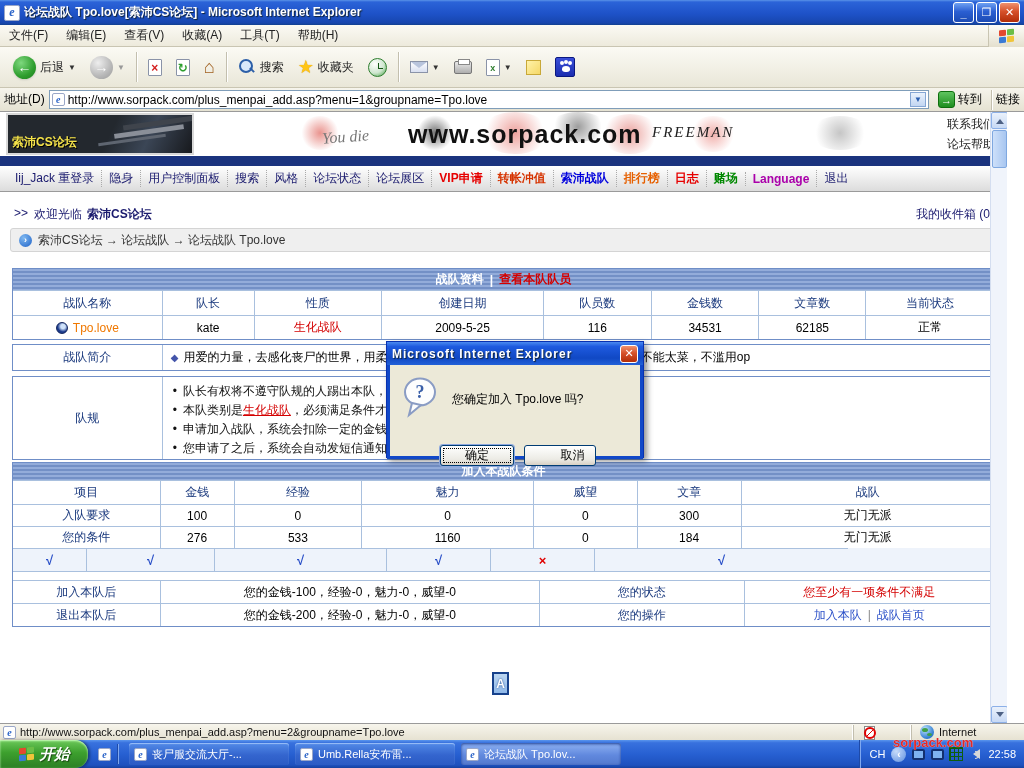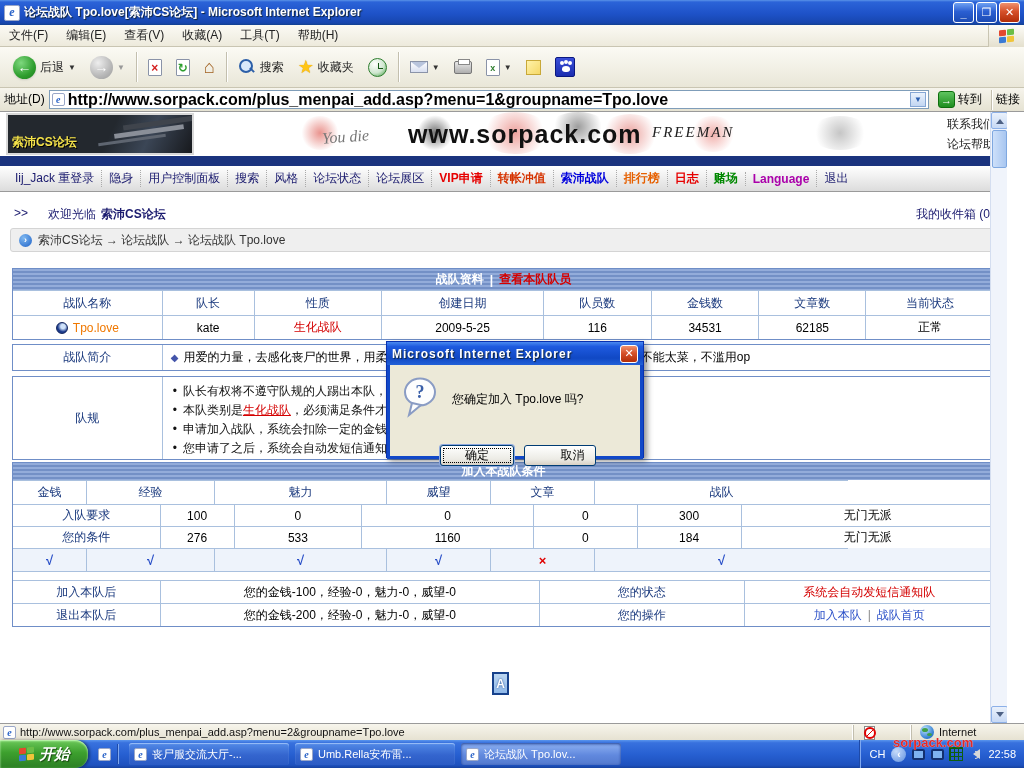--- a/index.html
+++ b/index.html
@@ -61,21 +61,21 @@
   .note { width:15px; height:15px; background:linear-gradient(135deg,#FFF2A8,#F5D868); border:1px solid #C8A838; }
   .paw { width:20px; height:20px; background:linear-gradient(180deg,#3A4FD8,#1B2DB0); border:1px solid #0A1880; border-radius:2px; position:relative; }
   .paw::before { content:""; position:absolute; left:6px; top:8px; width:8px; height:6px; background:#fff; border-radius:50% 50% 40% 40%; }
   .paw::after { content:""; position:absolute; left:4px; top:3px; width:4px; height:4px; background:#fff; border-radius:50%;
     box-shadow:8px 0 0 #fff, 4px -1px 0 #fff; }
 
   
   #addrbar { position:absolute; left:0; top:88px; width:1024px; height:24px;
     background:linear-gradient(180deg,#F6F4EC,#E5E2D2); border-bottom:1px solid #9A9A9A; display:flex; align-items:center; padding:0 4px; gap:4px; }
   #addr-input { flex:1; height:19px; background:#fff; border:1px solid #7F9DB9; display:flex; align-items:center; padding:0 2px; gap:3px; }
-  #addr-input .url { flex:1; font-size:16px; color:#000; white-space:nowrap; overflow:hidden;font-weight:bold; }
+  #addr-input .url { flex:1; font-size:12px; color:#000; white-space:nowrap; overflow:hidden; }
   .addr-drop { width:16px; height:15px; background:linear-gradient(180deg,#EAF2FC,#C2D6F2); border:1px solid #86A7D4; color:#2B5FB0;
     font-size:8px; display:flex; align-items:center; justify-content:center; }
   #go-btn { display:flex; align-items:center; gap:3px; padding:1px 5px; }
   #go-ic { width:17px; height:17px; background:linear-gradient(180deg,#5FC45F,#1E8E1E); border:1px solid #0E6E0E; border-radius:3px;
     color:#fff; font-weight:bold; display:flex; align-items:center; justify-content:center; font-size:11px; }
   .vline { width:1px; height:20px; background:#C3BFAE; box-shadow:1px 0 0 #fff; }
 
   
   #content { position:absolute; left:0; top:112px; width:1007px; height:611px; background:#fff; overflow:hidden; }
 
@@ -363,21 +363,21 @@
       <span class="nav-item b" style="color: rgb(0, 0, 221);">索沛战队</span>
       <span class="nav-item b" style="color: rgb(230, 96, 0);">排行榜</span>
       <span class="nav-item b" style="color: rgb(230, 0, 0);">日志</span>
       <span class="nav-item b" style="color: rgb(0, 136, 0);">赌场</span>
       <span class="nav-item b" style="color: rgb(170, 0, 170);">Language</span>
       <span class="nav-item" style="color: rgb(26, 26, 110);">退出</span>
     </div>
 
     <div id="crumb-line">
       <span>&gt;&gt;</span>
-      <span style="margin-left:20px">欢迎光临</span>
+      <span style="margin-left:6px">欢迎光临</span>
       <span class="fname">索沛CS论坛</span>
       <span id="inbox">我的收件箱 (0)</span>
     </div>
 
     <div id="crumb-box">
       <span class="crumb-dot">›</span>
       <span>索沛CS论坛 → 论坛战队 → 论坛战队 Tpo.love</span>
     </div>
 
     <div class="tbl" style="top:156px">
@@ -436,20 +436,21 @@
           </div>
         </span>
       </div>
     </div>
 
     <div class="tbl" style="top:350px">
       <div class="bar" style="height:17px">
         <span>加入本战队条件</span>
       </div>
       <div class="trow" style="height:24px">
+        <span class="c head u1">项目</span>
         <span class="c head u2">金钱</span>
         <span class="c head u3">经验</span>
         <span class="c head u4">魅力</span>
         <span class="c head u5">威望</span>
         <span class="c head u6">文章</span>
         <span class="c head u7">战队</span>
       </div>
       <div class="trow" style="height:22px">
         <span class="c head u1">入队要求</span>
         <span class="c u2">100</span>
@@ -476,21 +477,21 @@
         <span class="c u6 mark" style="color: rgb(224, 0, 0);">×</span>
         <span class="c u7 mark" style="color: rgb(43, 80, 200);">√</span>
       </div>
       <div class="trow" style="height:9px">
           <span class="c" style="width:983px;border-right:none"></span>
         </div>
       <div class="trow" style="height:23px">
         <span class="c head j1">加入本队后</span>
         <span class="c j2">您的金钱-100，经验-0，魅力-0，威望-0</span>
         <span class="c head j3">您的状态</span>
-        <span class="c j4 red-t">系统会自动发短信通知队</span>
+        <span class="c j4 red-t">您至少有一项条件不满足</span>
       </div>
       <div class="trow" style="height:23px">
         <span class="c head j1">退出本队后</span>
         <span class="c j2">您的金钱-200，经验-0，魅力-0，威望-0</span>
         <span class="c head j3">您的操作</span>
         <span class="c j4">
           <span class="blue-link">加入本队</span>
           <span style="margin:0 6px;color:#888">|</span>
           <span class="blue-link">战队首页</span>
         </span>

